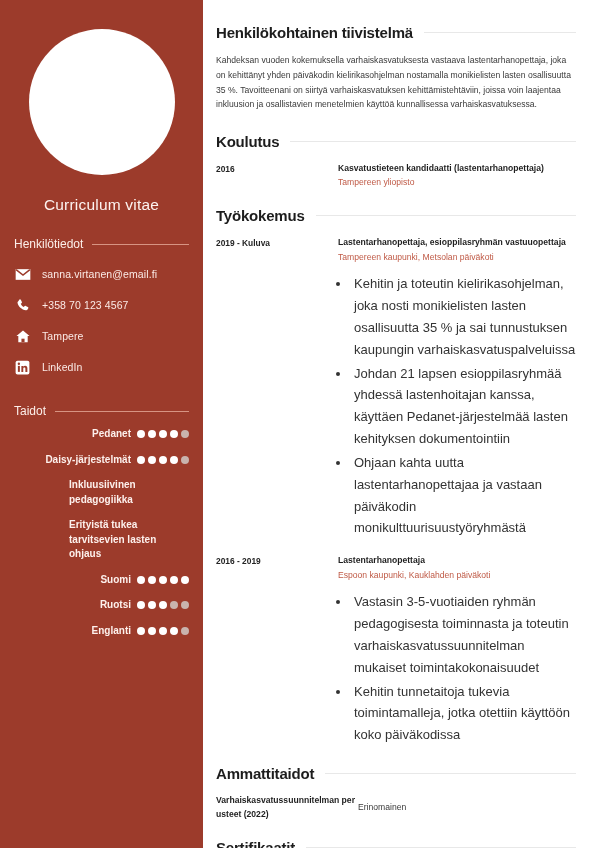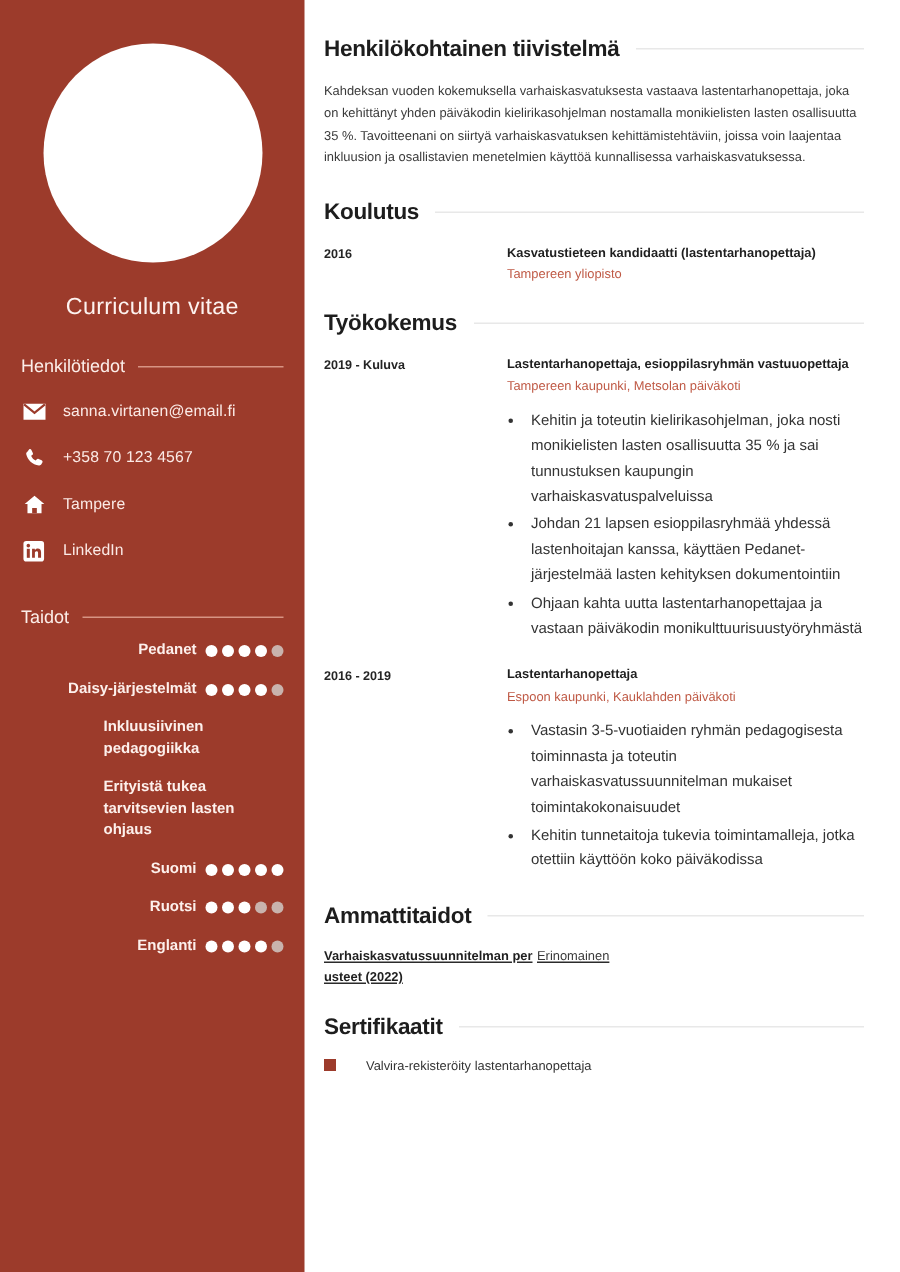--- a/index.html
+++ b/index.html
@@ -142,34 +142,33 @@
     font-size:8.6px;
     color:#bf5945;
     line-height:1.6;
     margin-top:1px;
   }
   ul.bullets {
     margin:9px 0 0 13px;
     padding:0;
   }
   ul.bullets li {
-    font-size:10px;
+    font-size:13px;
     line-height:1.68;
     color:#333333;
     margin-bottom:2px;
     padding-left:3px;
   }
 
   .sec-gap { margin-top:17px; }
 
   .proskill {
     display:flex;
-    align-items:flex-start;
+    align-items:center;
     margin-bottom:4px;
-    text-decoration:underline;
   }
   .proskill .pname {
     width:142px;
     flex:0 0 142px;
     font-size:8.6px;
     font-weight:bold;
     color:#1f1f1f;
     line-height:1.62;
     white-space:nowrap;
     overflow:visible;

